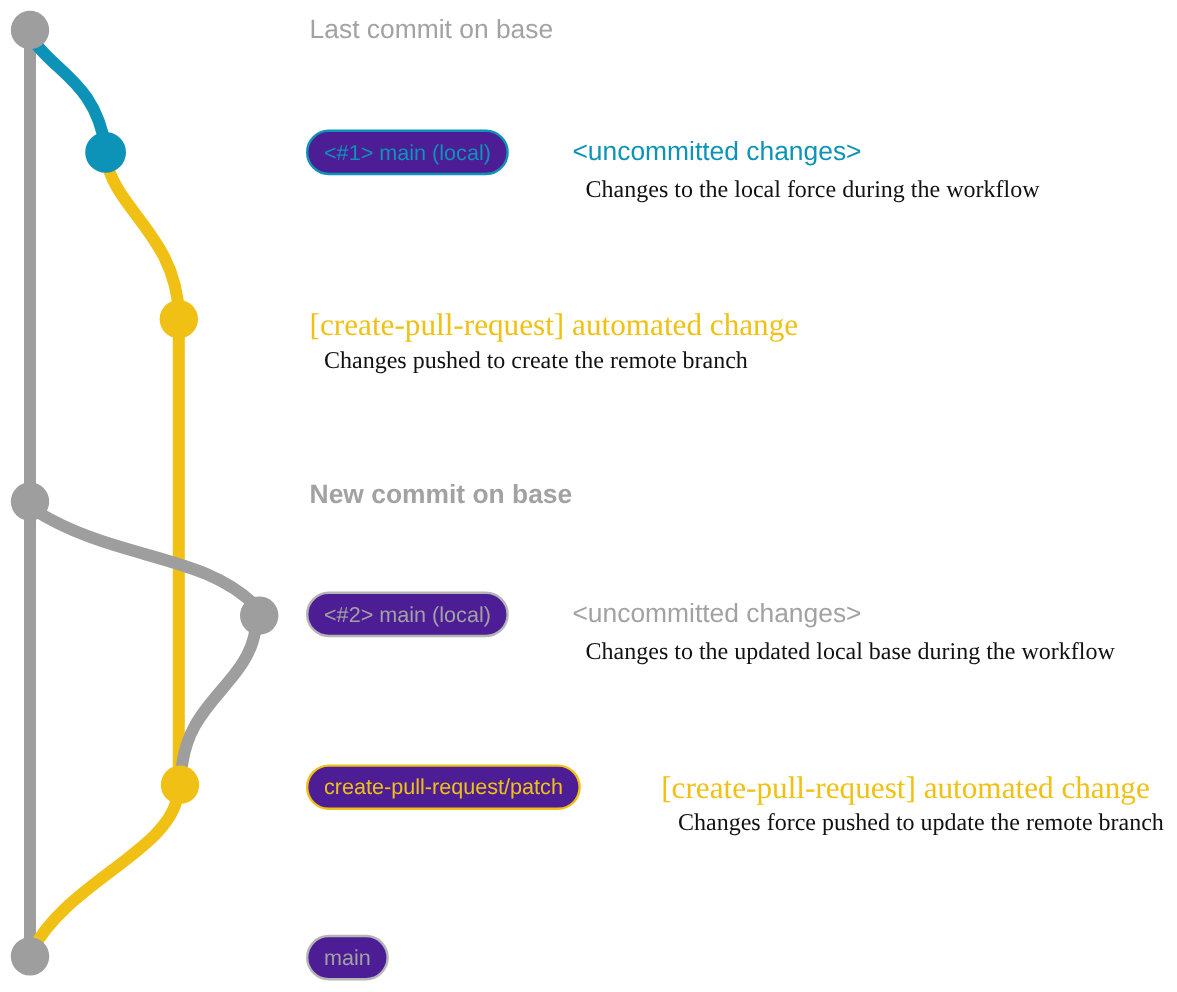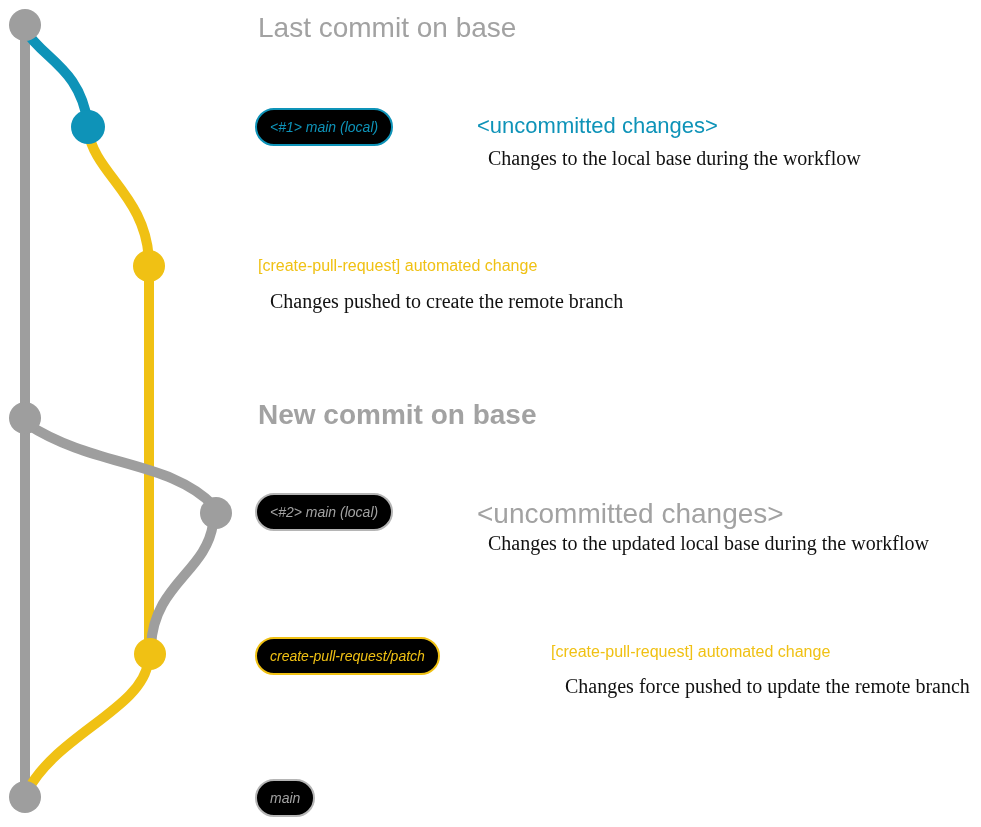--- a/index.html
+++ b/index.html
@@ -12,29 +12,29 @@
   svg.graph { position:absolute; left:0; top:0; }
   .edge { fill:none; stroke-width:10; stroke-linecap:round; }
   .edge-gray { stroke:var(--gray); }
   .edge-teal { stroke:var(--teal); }
   .edge-yellow { stroke:var(--yellow); }
   .dot-gray { fill:var(--gray); }
   .dot-teal { fill:var(--teal); }
   .dot-yellow { fill:var(--yellow); }
 
   
-  .lbl-gray { color:var(--label_gray); font-size:28px; line-height:1.1; white-space:nowrap; }
+  .lbl-gray { color:var(--label_gray); font-size:22px; line-height:1.1; white-space:nowrap; }
   .lbl-teal { color:var(--teal); font-size:22px; line-height:1.1; white-space:nowrap; }
-  .lbl-yellow { color:var(--yellow); font-size:16px; line-height:1.1; white-space:nowrap; }
+  .lbl-yellow { color:var(--yellow); font-size:26px; line-height:1.1; white-space:nowrap;font-family:Liberation Serif, serif; }
   .note { color:var(--ink); font-family:"Liberation Serif", serif; font-size:20px; line-height:1.1; white-space:nowrap; }
 
   .badge {
     display:inline-flex; align-items:center; justify-content:center;
     height:34px; padding:0 13px; border-radius:19px; border:2px solid;
-    font-size:14px; white-space:nowrap; background:#000000;font-style:italic;
+    font-size:18px; white-space:nowrap; background:#4c1d95;
   }
   .badge-teal { border-color:var(--teal); color:var(--teal); }
   .badge-gray { border-color:var(--badge_gray); color:var(--label_gray); }
   .badge-yellow { border-color:var(--yellow); color:var(--yellow); }
 </style>
 </head>
 <body>
 
 <div class="stage">
 
@@ -60,21 +60,21 @@
     <circle class="dot-gray" cx="25" cy="418" r="16"></circle>
     <circle class="dot-gray" cx="216" cy="513" r="16"></circle>
     <circle class="dot-yellow" cx="150" cy="654" r="16"></circle>
     <circle class="dot-gray" cx="25" cy="797" r="16"></circle>
   </svg>
 
   <div class="abs lbl-gray" style="left:258px; top:13px;">Last commit on base</div>
 
   <div class="abs badge badge-teal" style="left:255px; top:108px;">&lt;#1&gt; main (local)</div>
   <div class="abs lbl-teal" style="left:477px; top:114px;">&lt;uncommitted changes&gt;</div>
-  <div class="abs note" style="left:488px; top:147px;">Changes to the local base during the workflow</div>
+  <div class="abs note" style="left:488px; top:147px;">Changes to the local force during the workflow</div>
 
   <div class="abs lbl-yellow" style="left:258px; top:257px;">[create-pull-request] automated change</div>
   <div class="abs note" style="left:270px; top:290px;text-align:center;">Changes pushed to create the remote branch</div>
 
   <div class="abs lbl-gray" style="left:258px; top:400px;font-weight:bold;">New commit on base</div>
 
   <div class="abs badge badge-gray" style="left:255px; top:493px;">&lt;#2&gt; main (local)</div>
   <div class="abs lbl-gray" style="left:477px; top:499px;">&lt;uncommitted changes&gt;</div>
   <div class="abs badge badge-yellow" style="left:255px; top:637px;">create-pull-request/patch</div>
 

